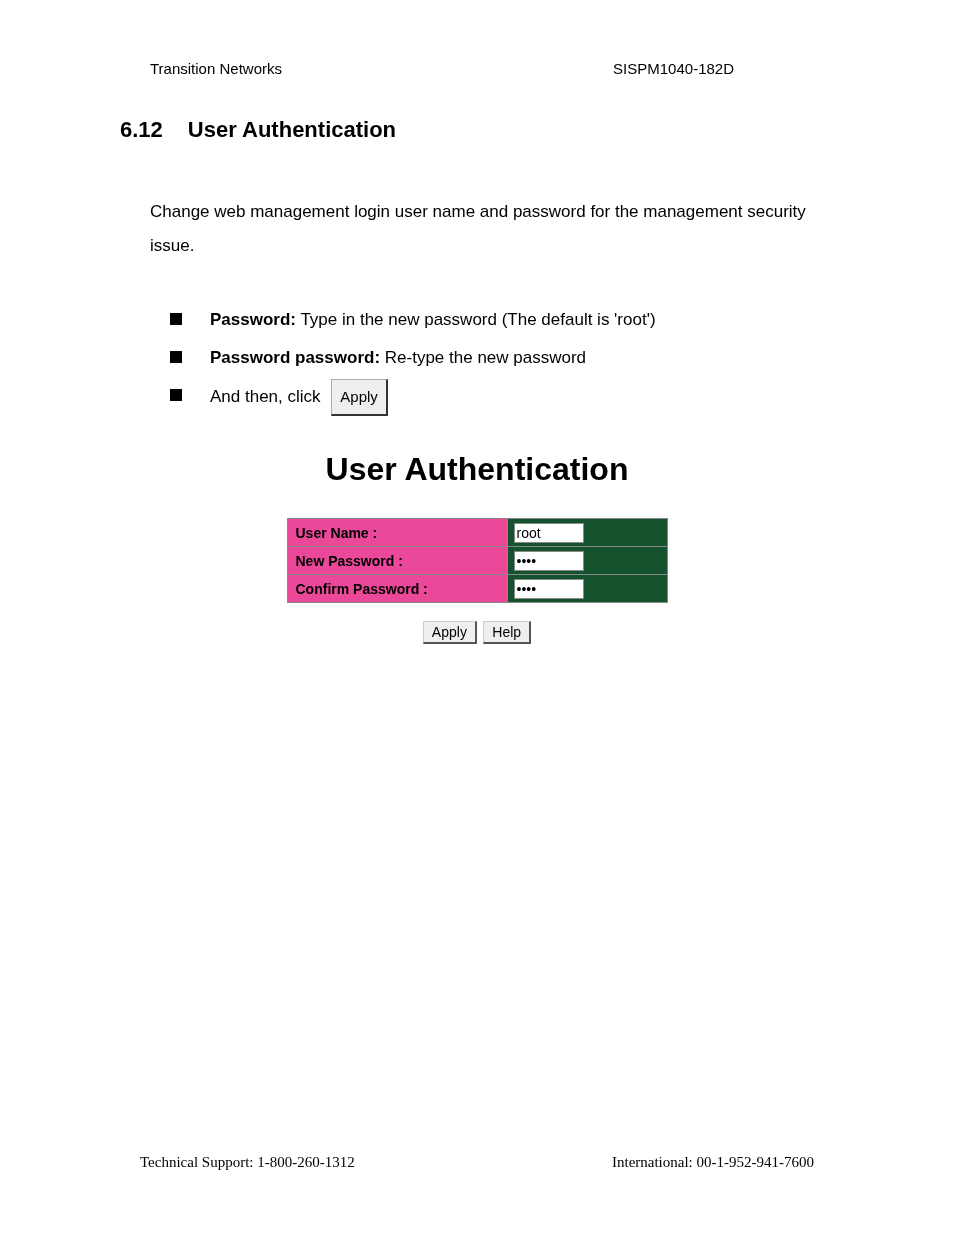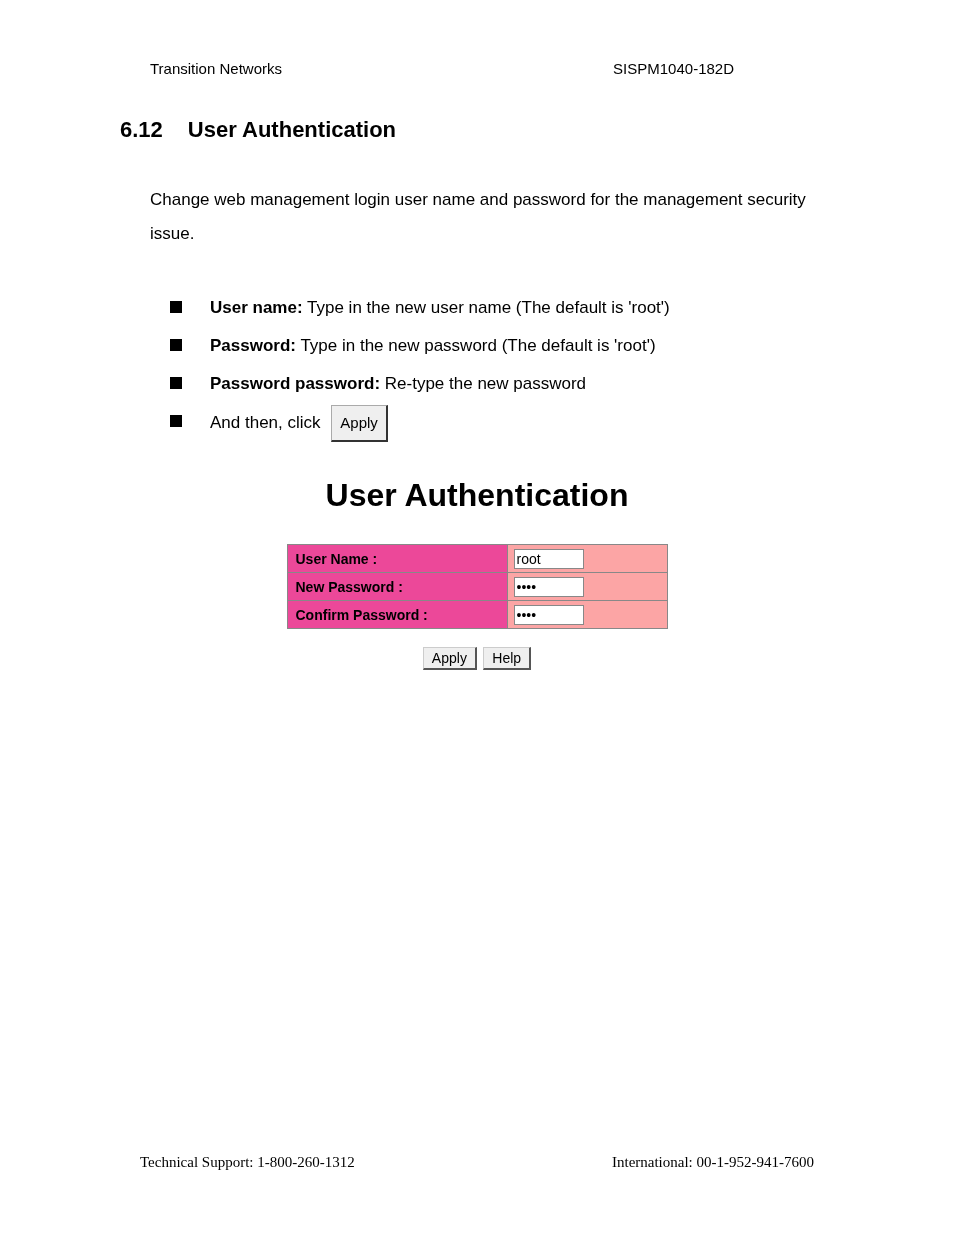--- a/index.html
+++ b/index.html
@@ -22,21 +22,21 @@
       display: flex;
       justify-content: space-between;
       font-size: 15px;
       margin-bottom: 40px;
       padding-left: 30px;
       padding-right: 100px;
     }
     .section-heading {
       font-size: 22px;
       font-weight: bold;
-      margin-bottom: 40px;
+      margin-bottom: 52px;
     }
     .section-num {
       display: inline-block;
       margin-right: 25px;
     }
     .intro {
       font-size: 17px;
       line-height: 2;
       padding-left: 30px;
       margin-bottom: 40px;
@@ -94,21 +94,21 @@
       vertical-align: middle;
       height: 28px;
     }
     .form-table td.label {
       background: #ec4899;
       font-weight: bold;
       padding: 4px 8px;
       width: 220px;
     }
     .form-table td.field {
-      background: #fca5a5;
+      background: #14532d;
       padding: 2px 6px;
       width: 160px;
     }
     .form-table input {
       border: 1px solid #888;
       font-size: 14px;
       padding: 1px 2px;
       width: 70px;
       font-family: Arial, Helvetica, sans-serif;
     }
@@ -153,23 +153,20 @@
     <span>SISPM1040-182D</span>
   </div>
 
   <h2 class="section-heading">
     <span class="section-num">6.12</span><span>User Authentication</span>
   </h2>
 
   <p class="intro">Change web management login user name and password for the management security issue.</p>
 
   <ul class="bullets">
-    <li>
-      <b>User name:</b><span> Type in the new user name (The default is 'root')</span>
-    </li>
     <li>
       <b>Password:</b><span> Type in the new password (The default is 'root')</span>
     </li>
     <li>
       <b>Password password:</b><span> Re-type the new password</span>
     </li>
     <li>
       <span>And then, click </span><span class="inline-apply">Apply</span>
     </li>
   </ul>

